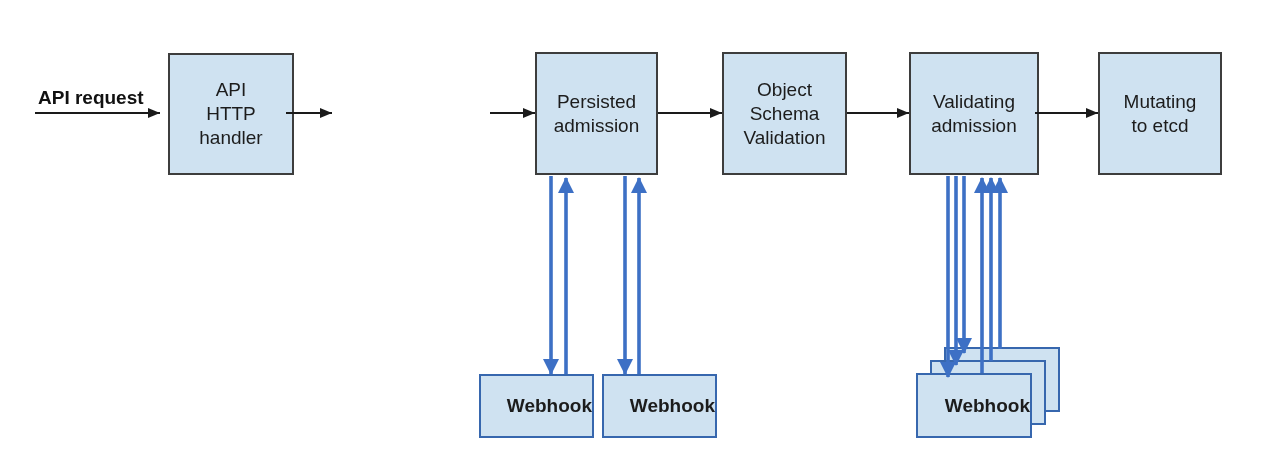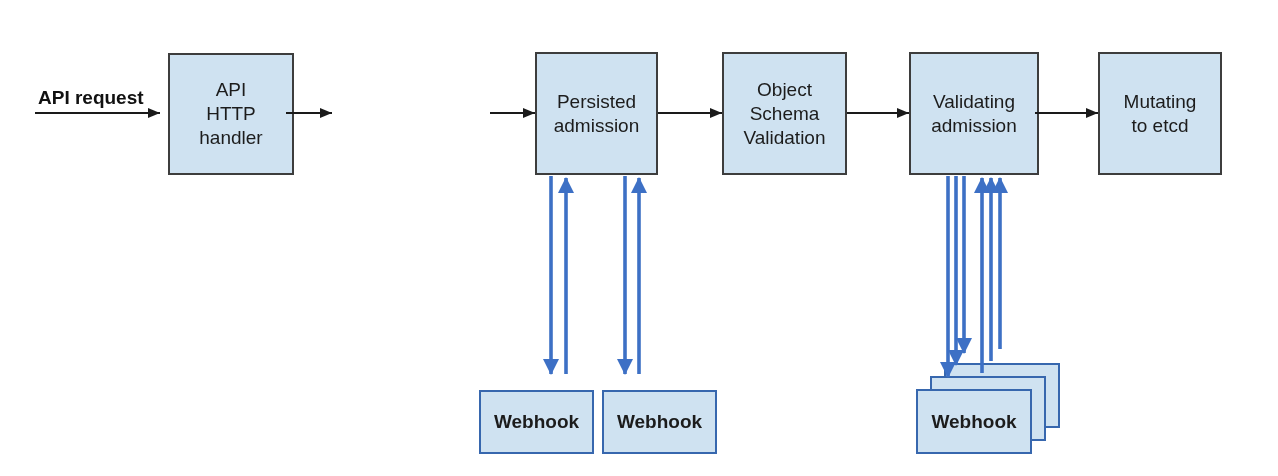--- a/index.html
+++ b/index.html
@@ -22,23 +22,23 @@
     border:2px solid var(--box-border);
     display:flex;align-items:center;justify-content:center;
     text-align:center;
     font-size:19px;line-height:24px;color:#1c1c1c;
     white-space:pre-line;
   }
   .webhook{
     position:absolute;
     background:var(--box-fill);
     border:2.5px solid var(--webhook-border);
-    display:flex;align-items:center;justify-content:center;
+    display:flex;align-items:center;justify-content:flex-end;
     text-align:center;
-    font-size:19px;line-height:22px;font-weight:bold;color:#1c1c1c;margin-top:16px;
+    font-size:19px;line-height:22px;font-weight:bold;color:#1c1c1c;
   }
   .request-label{
     position:absolute;left:38px;top:87px;width:130px;
     font-size:19px;font-weight:600;color:#111;
   }
   svg.overlay{
     position:absolute;left:0;top:0;width:1278px;height:476px;
     pointer-events:none;z-index:5;
   }
   .black-line{stroke:var(--flow-arrow);stroke-width:2px;fill:none;}

